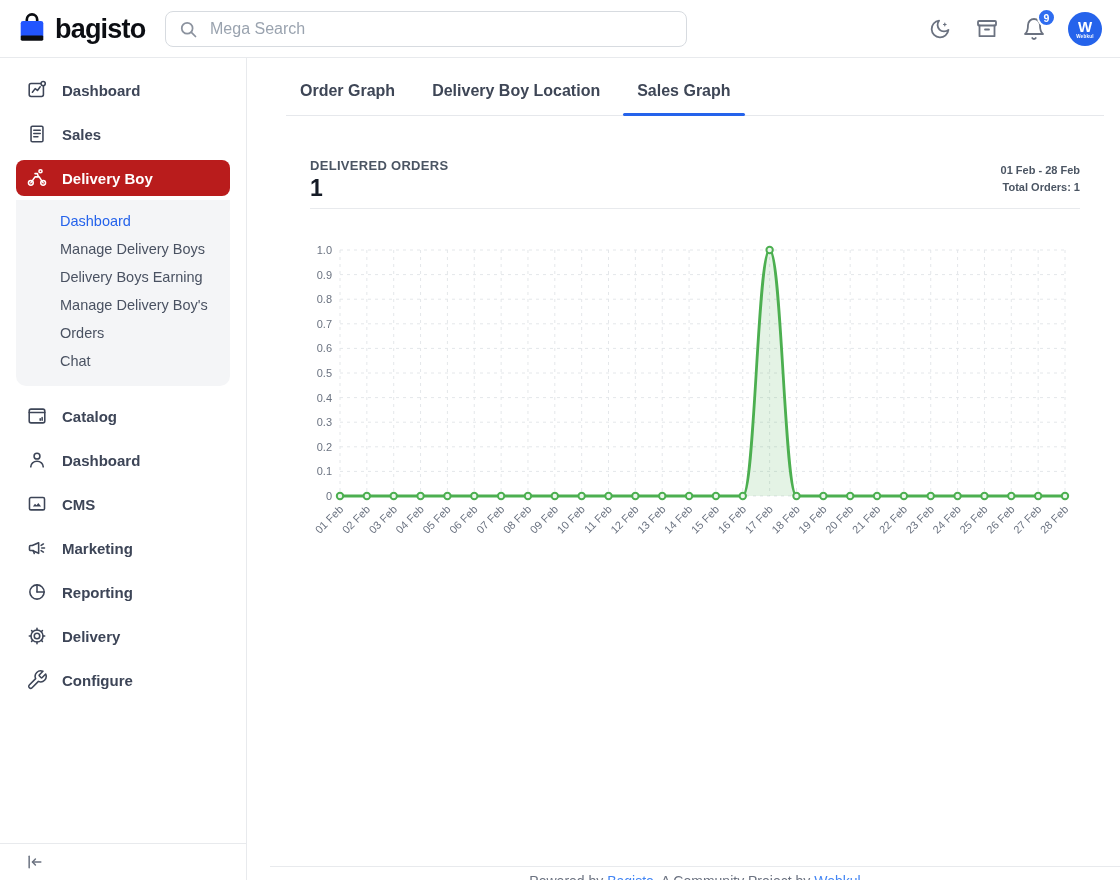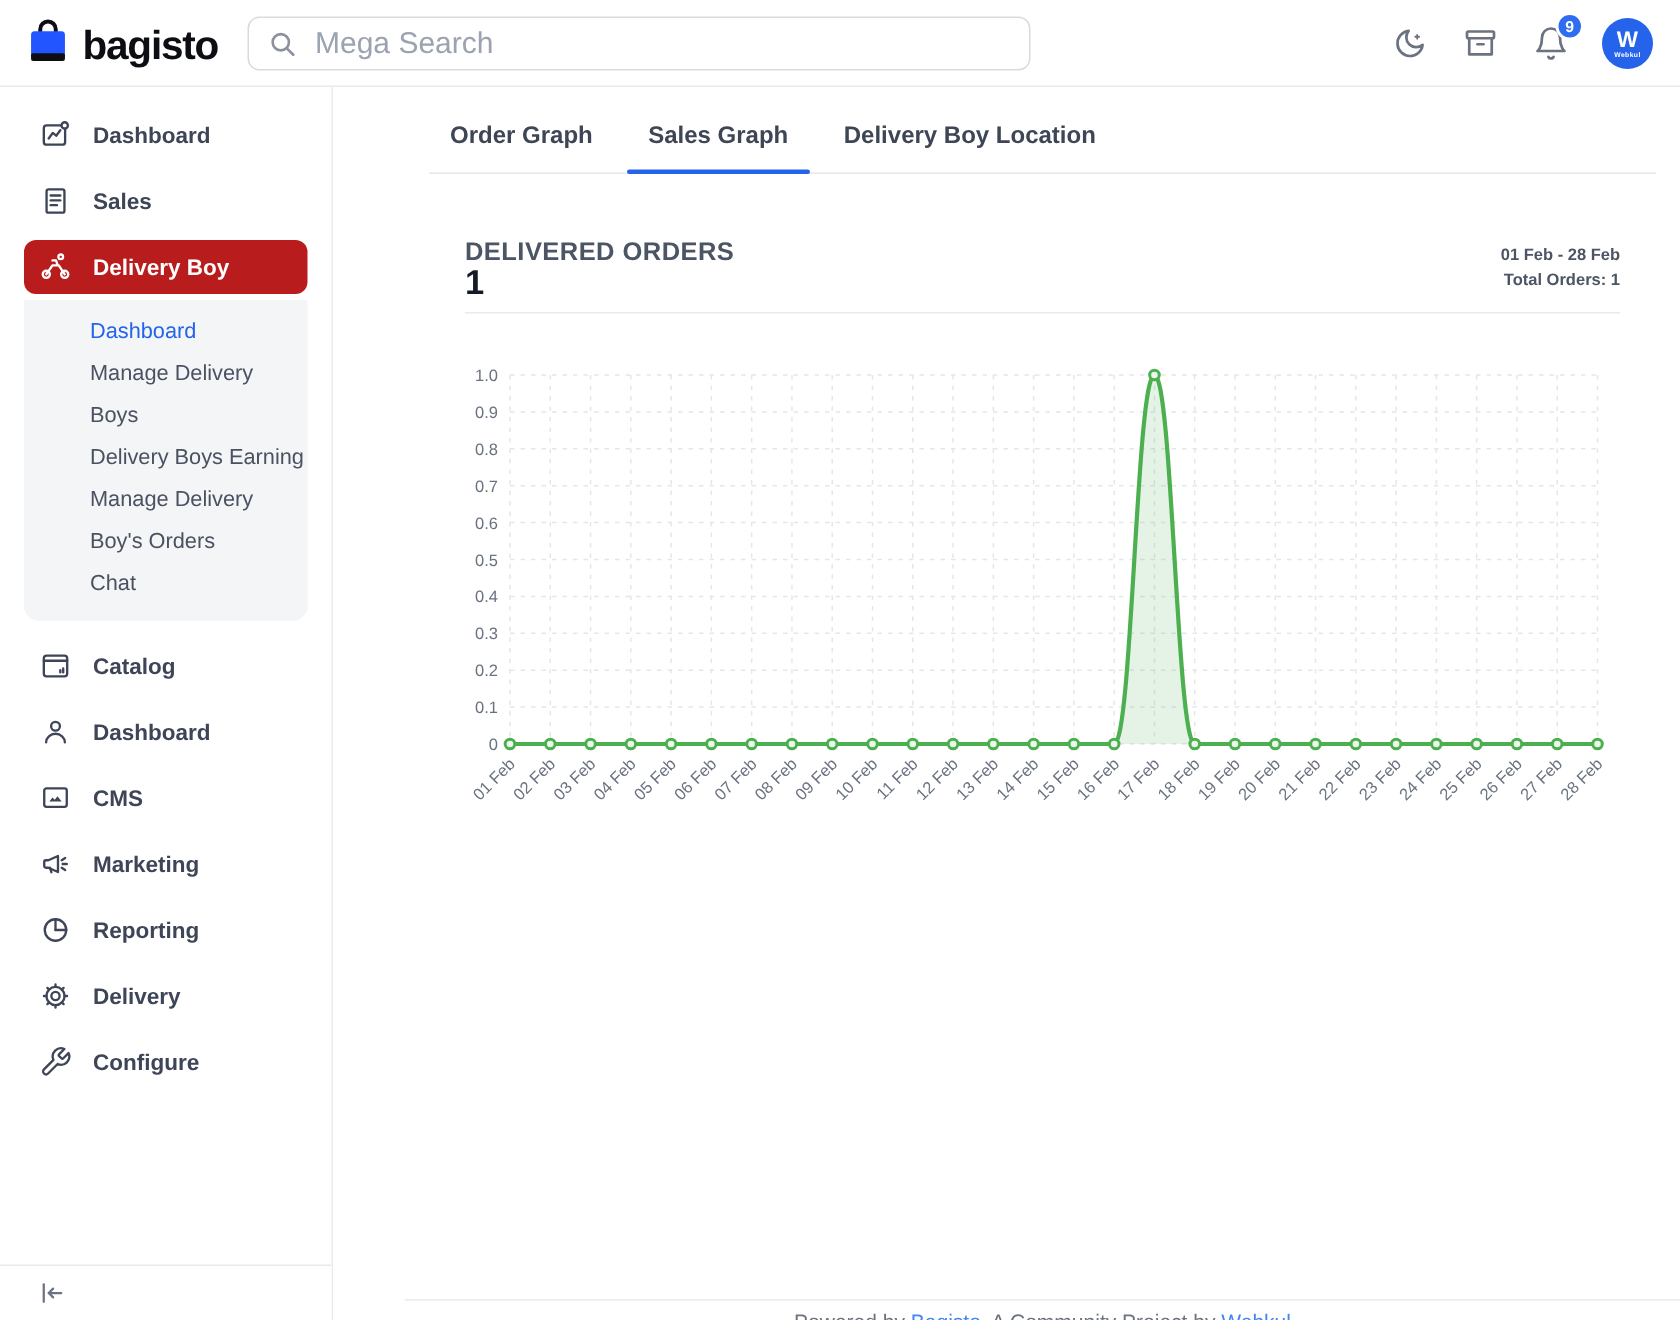--- a/index.html
+++ b/index.html
@@ -7,54 +7,54 @@
   body{width:1120px;height:880px;overflow:hidden;position:relative;background:#fff;
        font-family:"Liberation Sans",sans-serif;color:#111}
 
   
   .header{position:absolute;top:0;left:0;right:0;height:58px;background:#fff;
           border-bottom:1px solid #e8eaed;z-index:5}
   .logo{position:absolute;left:16px;top:10px;display:flex;align-items:center;gap:7px;cursor:pointer}
   .logo-text{font-size:27px;font-weight:800;letter-spacing:-0.8px;color:#0c0e13}
   .search-box{position:absolute;left:165px;top:11px;width:522px;height:36px;border:1px solid #d7dbe0;
               border-radius:8px;display:flex;align-items:center;padding:0 12px;background:#fff}
-  .search-box input{border:0;outline:0;flex:1;font-size:20px;font-family:inherit;color:#374151;
+  .search-box input{border:0;outline:0;flex:1;font-size:16px;font-family:inherit;color:#374151;
                     margin-left:9px;background:transparent}
   .search-box input::placeholder{color:#9aa3af}
   .header-icons{position:absolute;right:18px;top:0;height:58px;display:flex;align-items:center;gap:21px}
   .hicon{width:26px;height:26px;color:#6b7280;cursor:pointer;position:relative;
          display:flex;align-items:center;justify-content:center}
   .badge{position:absolute;top:-8px;right:-9px;min-width:19px;height:19px;border-radius:10px;
          background:#2e6cf0;color:#fff;font-size:10.5px;font-weight:700;display:flex;align-items:center;
          justify-content:center;border:2px solid #fff;padding:0 4px}
   .avatar{width:34px;height:34px;border-radius:50%;background:#2563eb;color:#fff;display:flex;
           flex-direction:column;align-items:center;justify-content:center;cursor:pointer;line-height:1}
   .avatar .w{font-size:15px;font-weight:800}
   .avatar .lbl{font-size:4.5px;font-weight:700;margin-top:1px;letter-spacing:.3px}
 
   
-  .sidebar{position:absolute;top:58px;left:0;bottom:0;width:222px;border-right:1px solid #e8eaed;
+  .sidebar{position:absolute;top:58px;left:0;bottom:0;width:247px;border-right:1px solid #e8eaed;
            background:#fff;padding:10px 16px 0}
   .nav-item{height:44px;display:flex;align-items:center;gap:14px;padding:0 10px;border-radius:8px;
             cursor:pointer;color:#3d4557}
   .nav-item .lbl{font-size:15px;font-weight:700}
   .nav-item.active{background:#b91c1c;color:#fff;height:36px;margin:4px 0}
   .submenu{background:#f4f5f7;border-radius:0 0 10px 10px;padding:7px 0 11px 44px;margin-bottom:8px}
   .submenu a{display:block;line-height:28px;font-size:14.5px;color:#4a5262;text-decoration:none;cursor:pointer}
   .submenu a.active{color:#2563eb}
   .collapse-bar{position:absolute;left:0;right:0;bottom:0;height:37px;border-top:1px solid #e8eaed;
                 display:flex;align-items:center;padding-left:25px;background:#fff}
 
   
   .main{position:absolute;left:270px;top:58px;right:0;bottom:0;background:#fff}
   .tabs{display:flex;margin:0 16px;padding-top:14px;border-bottom:1px solid #e6e8ec;gap:9px}
   .tab{padding:10px 14px 15px;font-size:16px;font-weight:600;color:#3e4656;cursor:pointer;position:relative}
   .tab.active::after{content:"";position:absolute;left:0;right:0;bottom:-1px;height:3px;
                      background:#2563eb;border-radius:2px}
-  .panel-title{position:absolute;left:40px;top:100px;font-size:17px;font-weight:700;
+  .panel-title{position:absolute;left:40px;top:100px;font-size:13px;font-weight:700;
                letter-spacing:.3px;color:#4b5563}
   .panel-value{position:absolute;left:40px;top:117px;font-size:23px;font-weight:700;color:#151b26}
   .panel-meta{position:absolute;right:40px;top:104px;text-align:right;font-size:11px;font-weight:700;
               color:#4b5563;line-height:17px}
   .panel-divider{position:absolute;left:40px;right:40px;top:150px;border-top:1px solid #e8eaed}
   #sales-chart{position:absolute;left:30px;top:184px}
   #sales-chart text{font-family:"Liberation Sans",sans-serif}
   .footer{position:absolute;left:0;right:0;top:808px;border-top:1px solid #e8eaed;text-align:center;
           padding-top:6px;font-size:14px;color:#6b7280}
   .footer a{color:#4285f4;text-decoration:none;cursor:pointer}
@@ -220,22 +220,22 @@
         <polyline points="12.5,8.5 9,12 12.5,15.5"></polyline>
       </svg>
     </span>
   </div>
 </div>
 
 <div class="main">
 
   <div class="tabs">
     <div class="tab">Order Graph</div>
+    <div class="tab">Delivery Boy Location</div>
     <div class="tab active">Sales Graph</div>
-    <div class="tab">Delivery Boy Location</div>
   </div>
 
   <div class="panel-title">DELIVERED ORDERS</div>
   <div class="panel-value">1</div>
   <div class="panel-meta">
     <div>01 Feb - 28 Feb</div>
     <div>Total Orders: 1</div>
   </div>
   <div class="panel-divider"></div>
 

